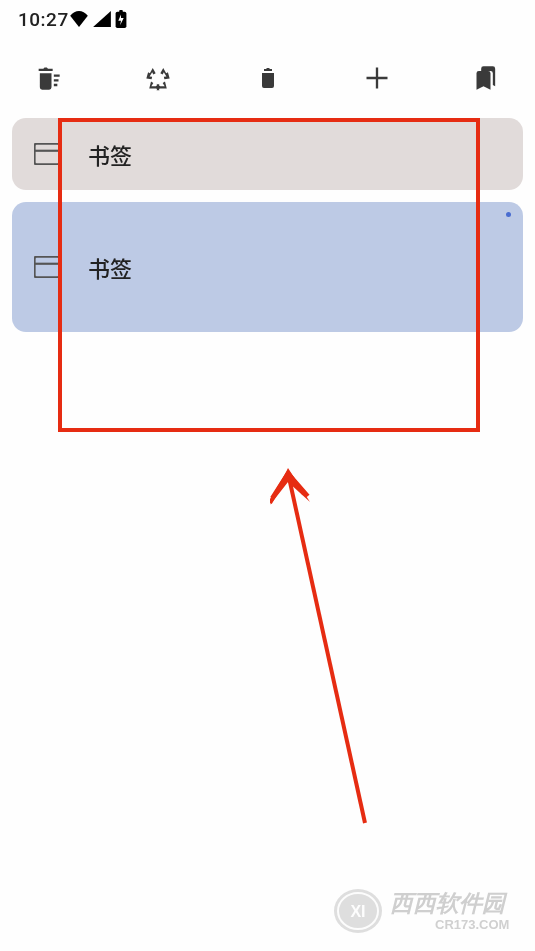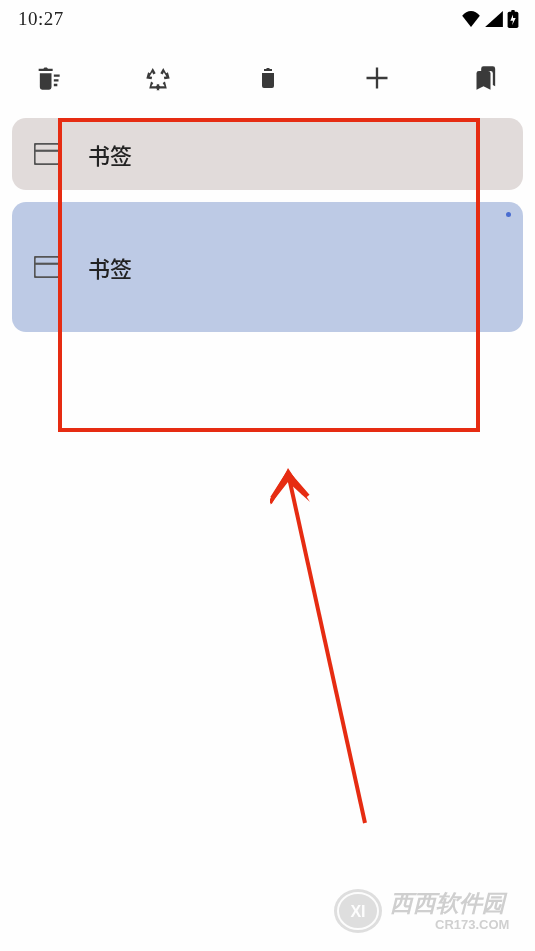--- a/index.html
+++ b/index.html
@@ -10,25 +10,23 @@
     background: #fefefe;
     font-family: -apple-system, Roboto, "Helvetica Neue", Arial, "Noto Sans CJK SC", sans-serif;
     position: relative;
     overflow: hidden;
     color: #222;
   }
 
   
   .status-bar {
     display: flex;
-    justify-content: space-between;
     align-items: center;
     padding: 6px 16px 2px 18px;
     height: 34px;
-    font-family: Liberation Serif, serif;
   }
   .status-time {
     font-size: 19px;
     font-weight: 500;
     letter-spacing: 0.5px;
   }
   .status-icons {
     display: flex;
     align-items: center;
     gap: 4px;

